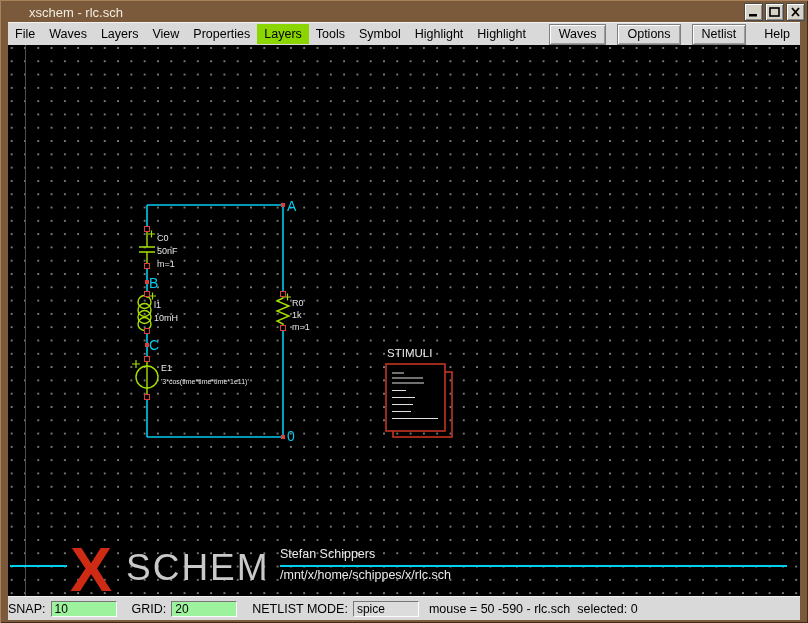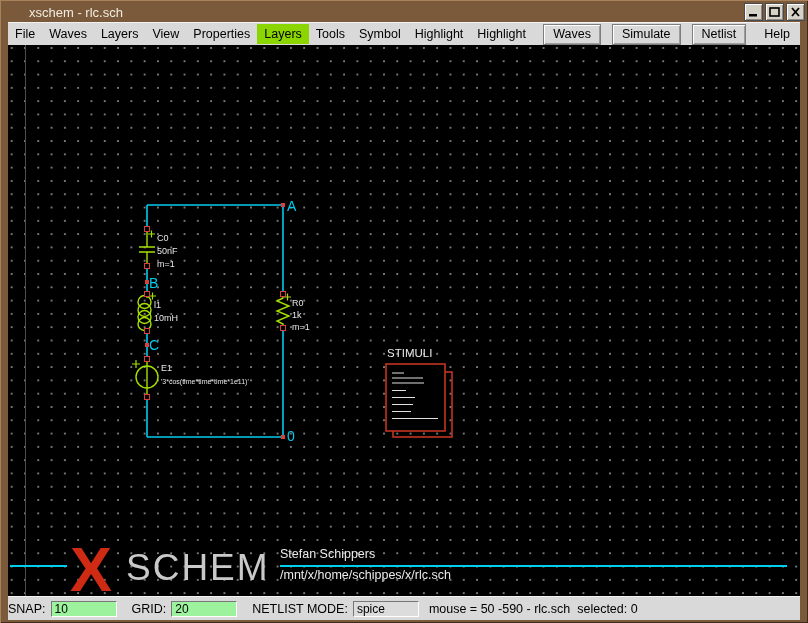--- a/index.html
+++ b/index.html
@@ -93,21 +93,21 @@
     <span class="menu-item">Layers</span>
     <span class="menu-item">View</span>
     <span class="menu-item">Properties</span>
     <span class="menu-item active">Layers</span>
     <span class="menu-item">Tools</span>
     <span class="menu-item">Symbol</span>
     <span class="menu-item">Highlight</span>
     <span class="menu-item">Highlight</span>
     <span class="menu-spacer"></span>
     <span class="toolbar-btn">Waves</span>
-    <span class="toolbar-btn">Simulate</span>
+    <span class="toolbar-btn">Options</span>
     <span class="toolbar-btn">Netlist</span>
     <span class="menu-item help-btn">Help</span>
   </div>
 
   <div class="canvas">
     <div class="axis"></div>
 
     <svg class="schem" width="792" height="551">
 
       <path class="wire" d="M139,160 H275 M139,392 H275 M139,160 V184 M139,221 V249 M139,286 V314 M139,352 V392 M275,160 V249 M275,283 V392"></path>

